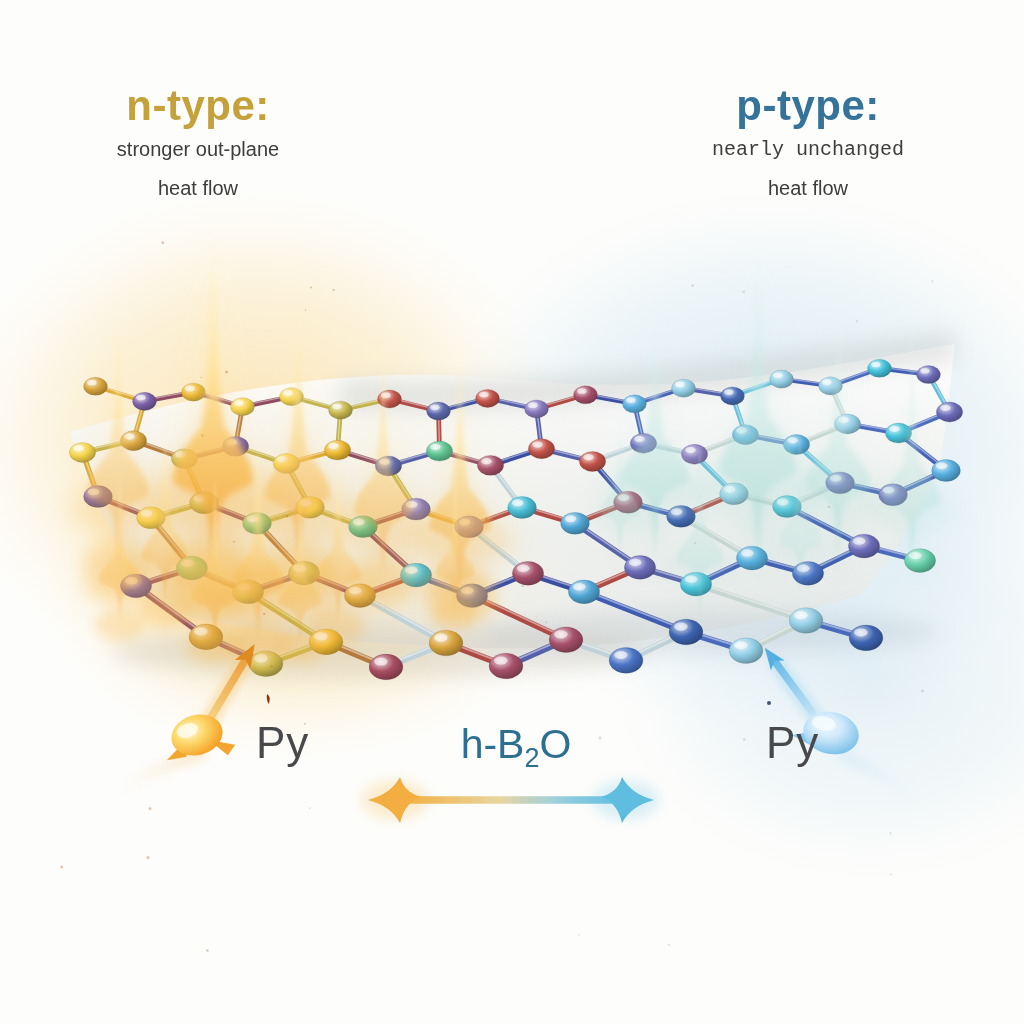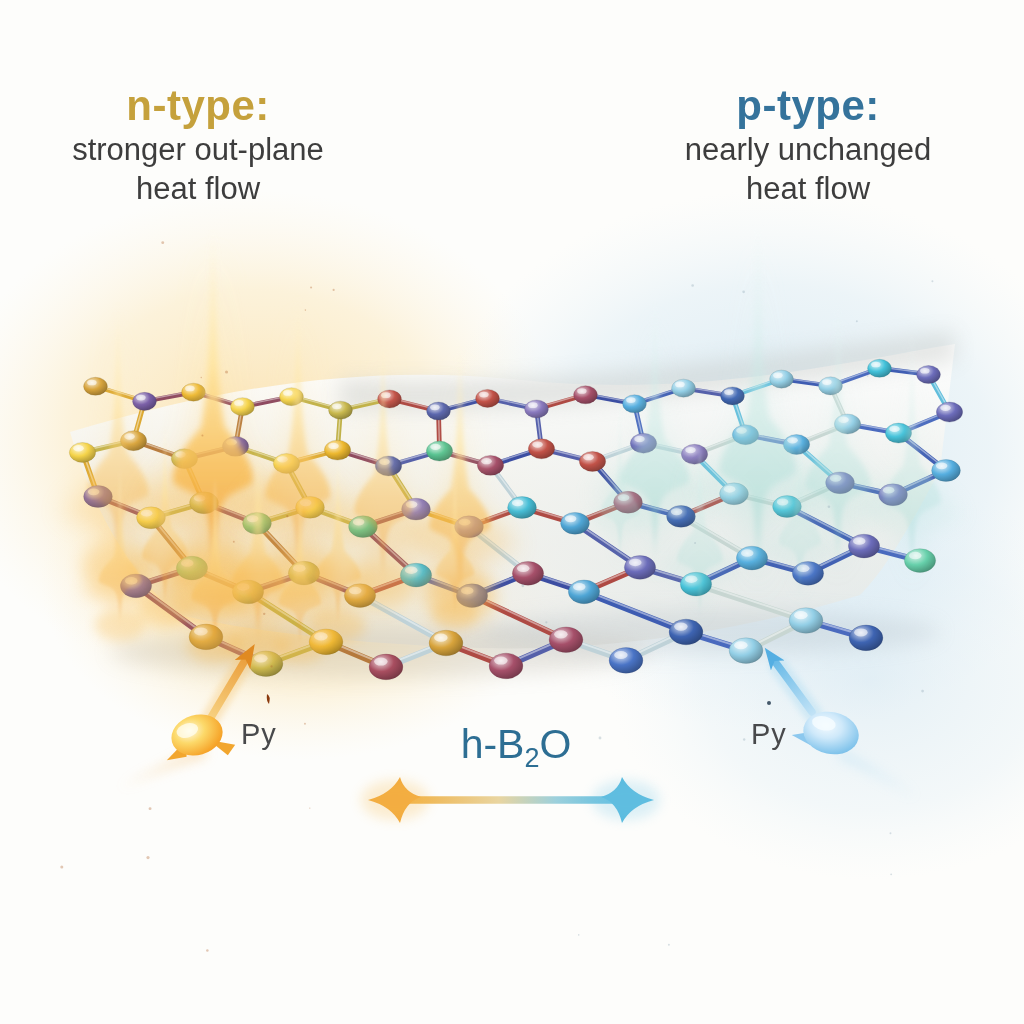--- a/index.html
+++ b/index.html
@@ -2,22 +2,22 @@
 <html><head>
 <meta charset="utf-8">
 <style>
   html,body{margin:0;padding:0;}
   body{width:1024px;height:1024px;background:#FDFDFB;font-family:"Liberation Sans", sans-serif;overflow:hidden;}
   .stage{position:relative;width:1024px;height:1024px;}
   .abs{position:absolute;}
   svg{display:block;}
   .heading-block{text-align:center;}
   .heading{font-size:42px;font-weight:bold;letter-spacing:.5px;}
-  .heading-sub{font-size:31px;line-height:39px;font-weight:400;}
-  .py-label{font-size:29px;letter-spacing:1px;}
+  .heading-sub{font-size:20px;line-height:39px;font-weight:400;}
+  .py-label{font-size:44px;letter-spacing:1px;margin-left:15px;}
   .material-label{font-size:41px;font-weight:500;text-align:center;width:232px;}
   .material-label .sub{font-size:27px;vertical-align:-9px;}
   .banner{left:175px;top:861px;width:683px;height:51px;border-radius:26px;
           display:flex;align-items:center;justify-content:center;
           font-size:27px;letter-spacing:.3px;}
 </style>
 </head>
 <body>
 
 <div class="stage">
@@ -703,21 +703,21 @@
   </svg>
 
   <div class="abs heading-block" style="left:18px;top:82px;width:360px">
     <div class="heading" style="color: rgb(197, 161, 60);">n-type:</div>
     <div class="heading-sub" style="color: rgb(61, 61, 61);">stronger out-plane</div>
     <div class="heading-sub" style="color: rgb(61, 61, 61);">heat flow</div>
   </div>
 
   <div class="abs heading-block" style="left:628px;top:82px;width:360px">
     <div class="heading" style="color: rgb(53, 115, 155);">p-type:</div>
-    <div class="heading-sub" style="color: rgb(61, 61, 61);">nearly unchanged</div>
+    <div class="heading-sub" style="color: rgb(61, 61, 61); font-family: Liberation Mono, monospace;">nearly unchanged</div>
     <div class="heading-sub" style="color: rgb(61, 61, 61);">heat flow</div>
   </div>
 
   <div class="abs py-label" style="left: 241px; top: 718px; color: rgb(72, 73, 75);">Py</div>
 
   <div class="abs py-label" style="left: 751px; top: 718px; color: rgb(72, 73, 75);">Py</div>
 
   <div class="abs material-label" style="left: 400px; top: 721px; color: rgb(45, 110, 147);">
     <span>h-B</span><span class="sub">2</span><span>O</span>
   </div>

